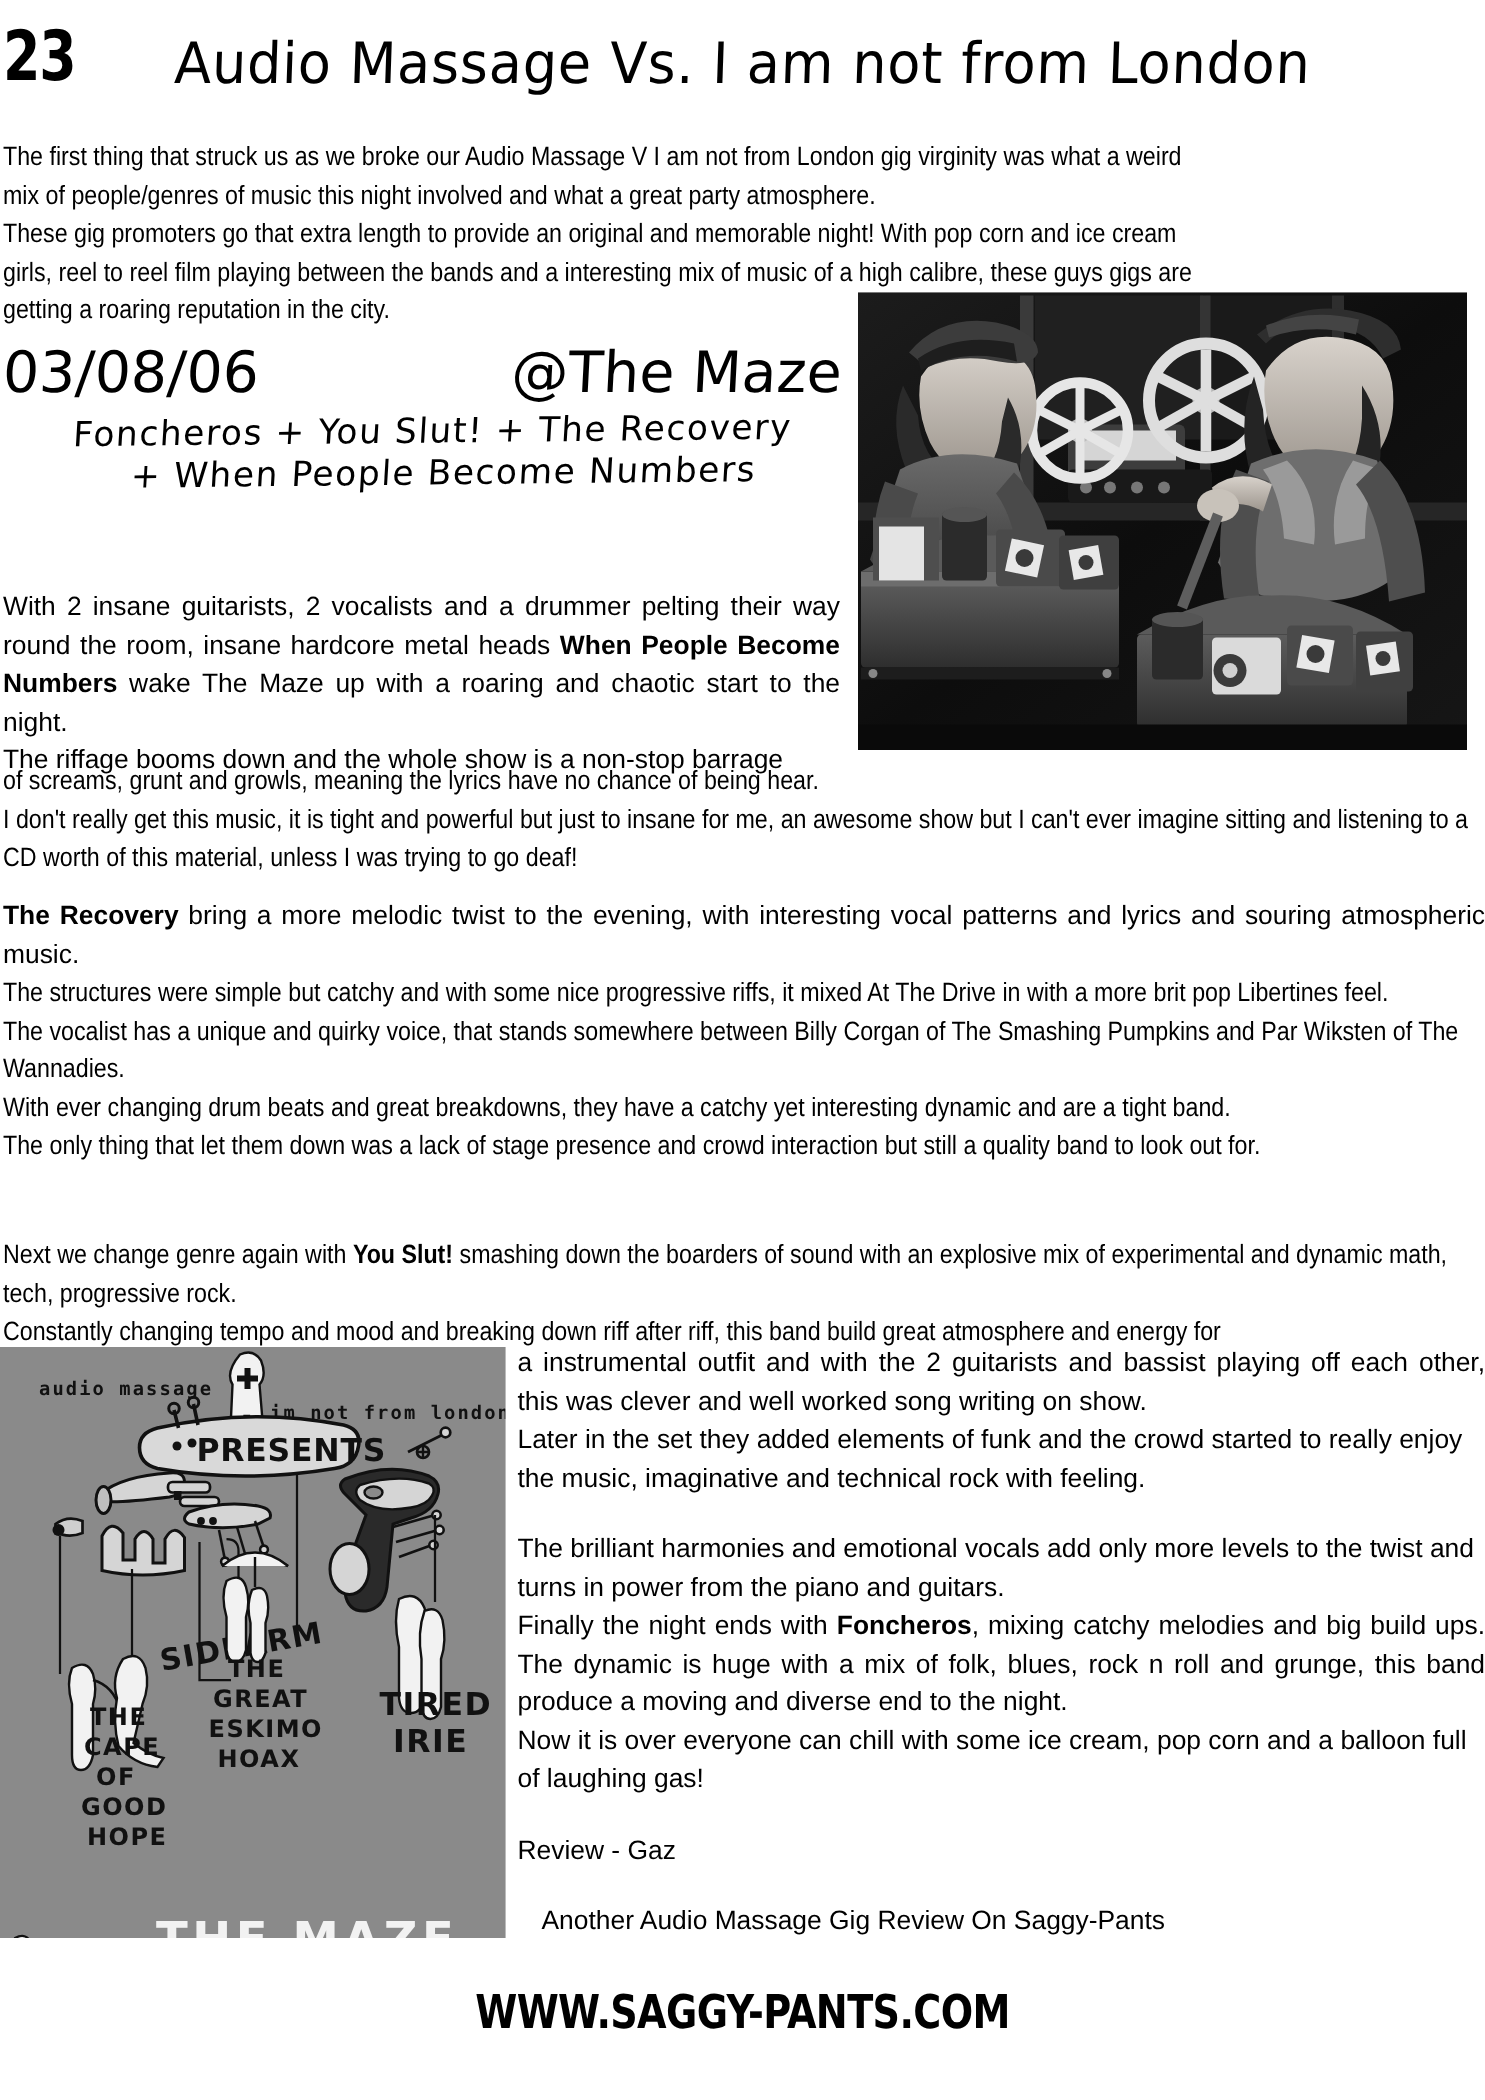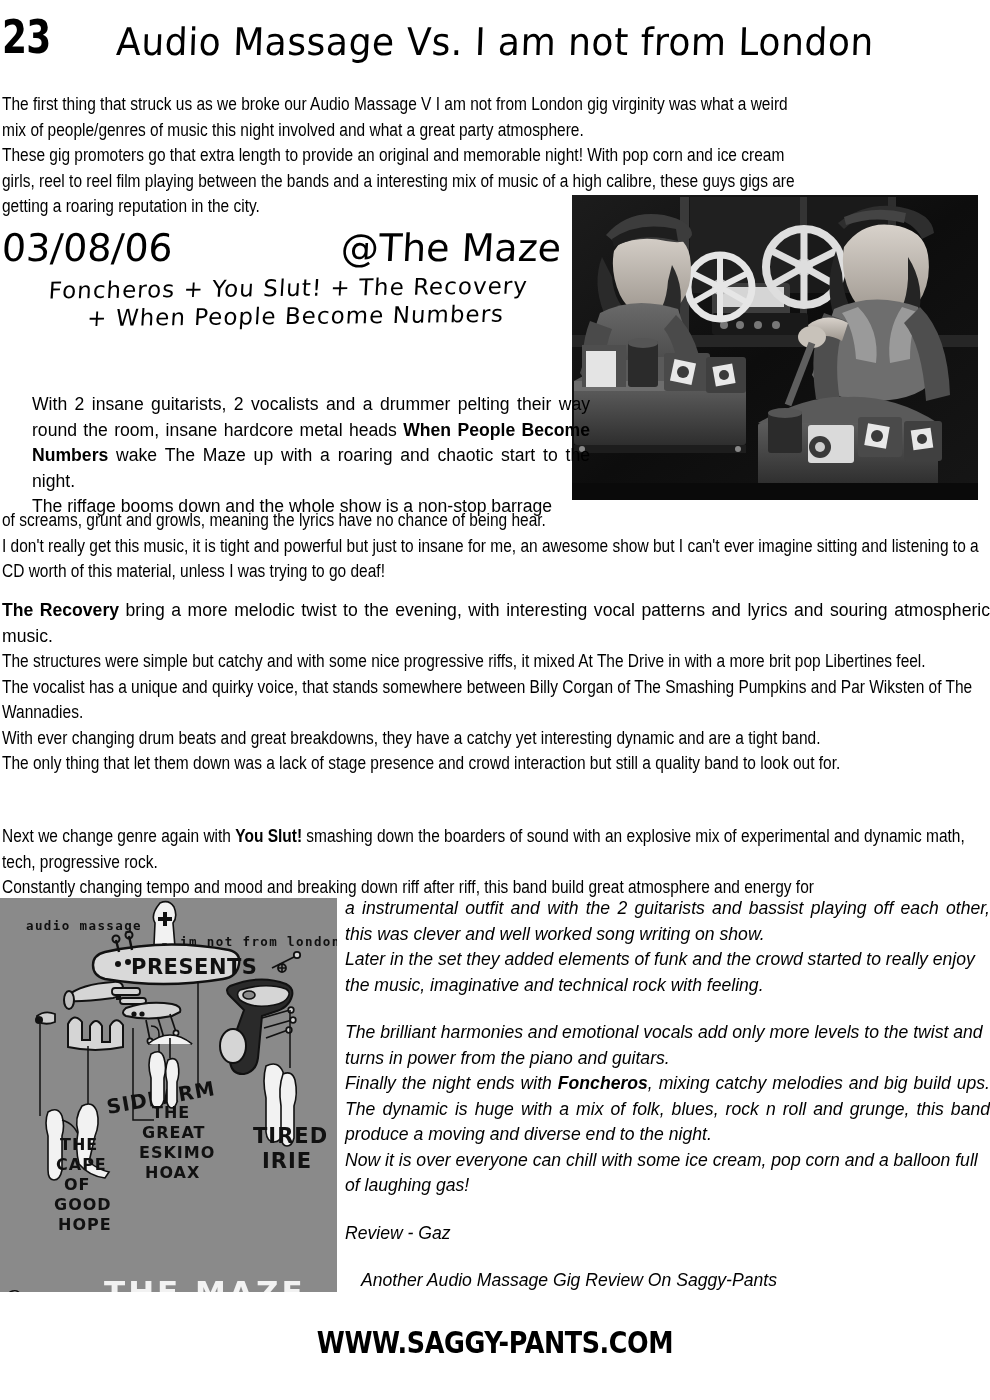--- a/index.html
+++ b/index.html
@@ -119,21 +119,20 @@
     overflow: hidden;
   }
   .photo svg { display: block; }
 
   
   .col-left {
     position: absolute;
     left: 2px;
     top: 392px;
     width: 558px;
-    margin-left: 30px;
   }
 
   
   .blk { position: absolute; left: 2px; width: 988px; }
 
   
   .poster {
     position: absolute;
     left: 0;
     top: 898px;
@@ -143,21 +142,20 @@
     overflow: hidden;
   }
   .poster svg { display: block; }
 
   
   .col-right {
     position: absolute;
     left: 345px;
     top: 896px;
     width: 645px;
-    font-style: italic;
   }
   .col-right .para { width: 100%; transform: none; }
   .gap { height: 22px; }
 
   
   .site-url {
     position: absolute;
     left: 0;
     right: 0;
     top: 1325px;

